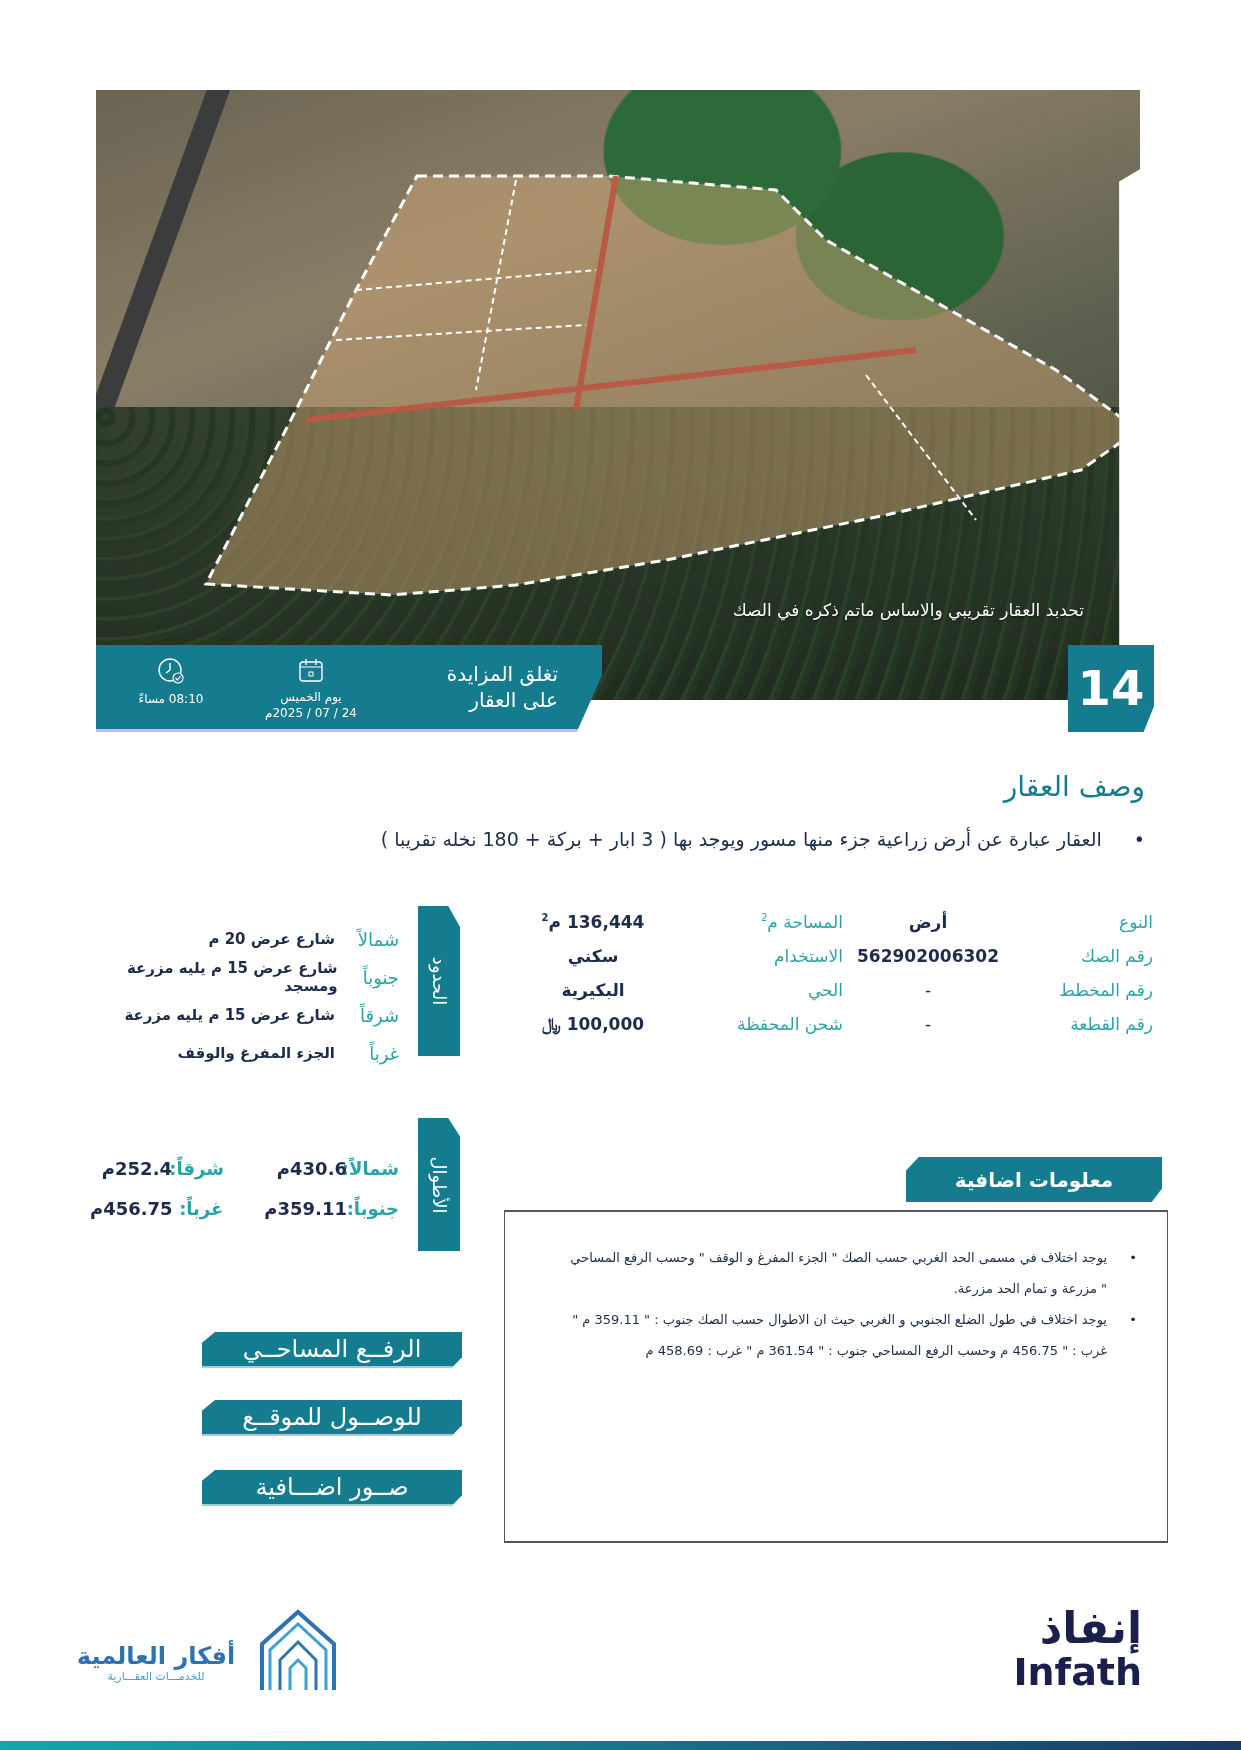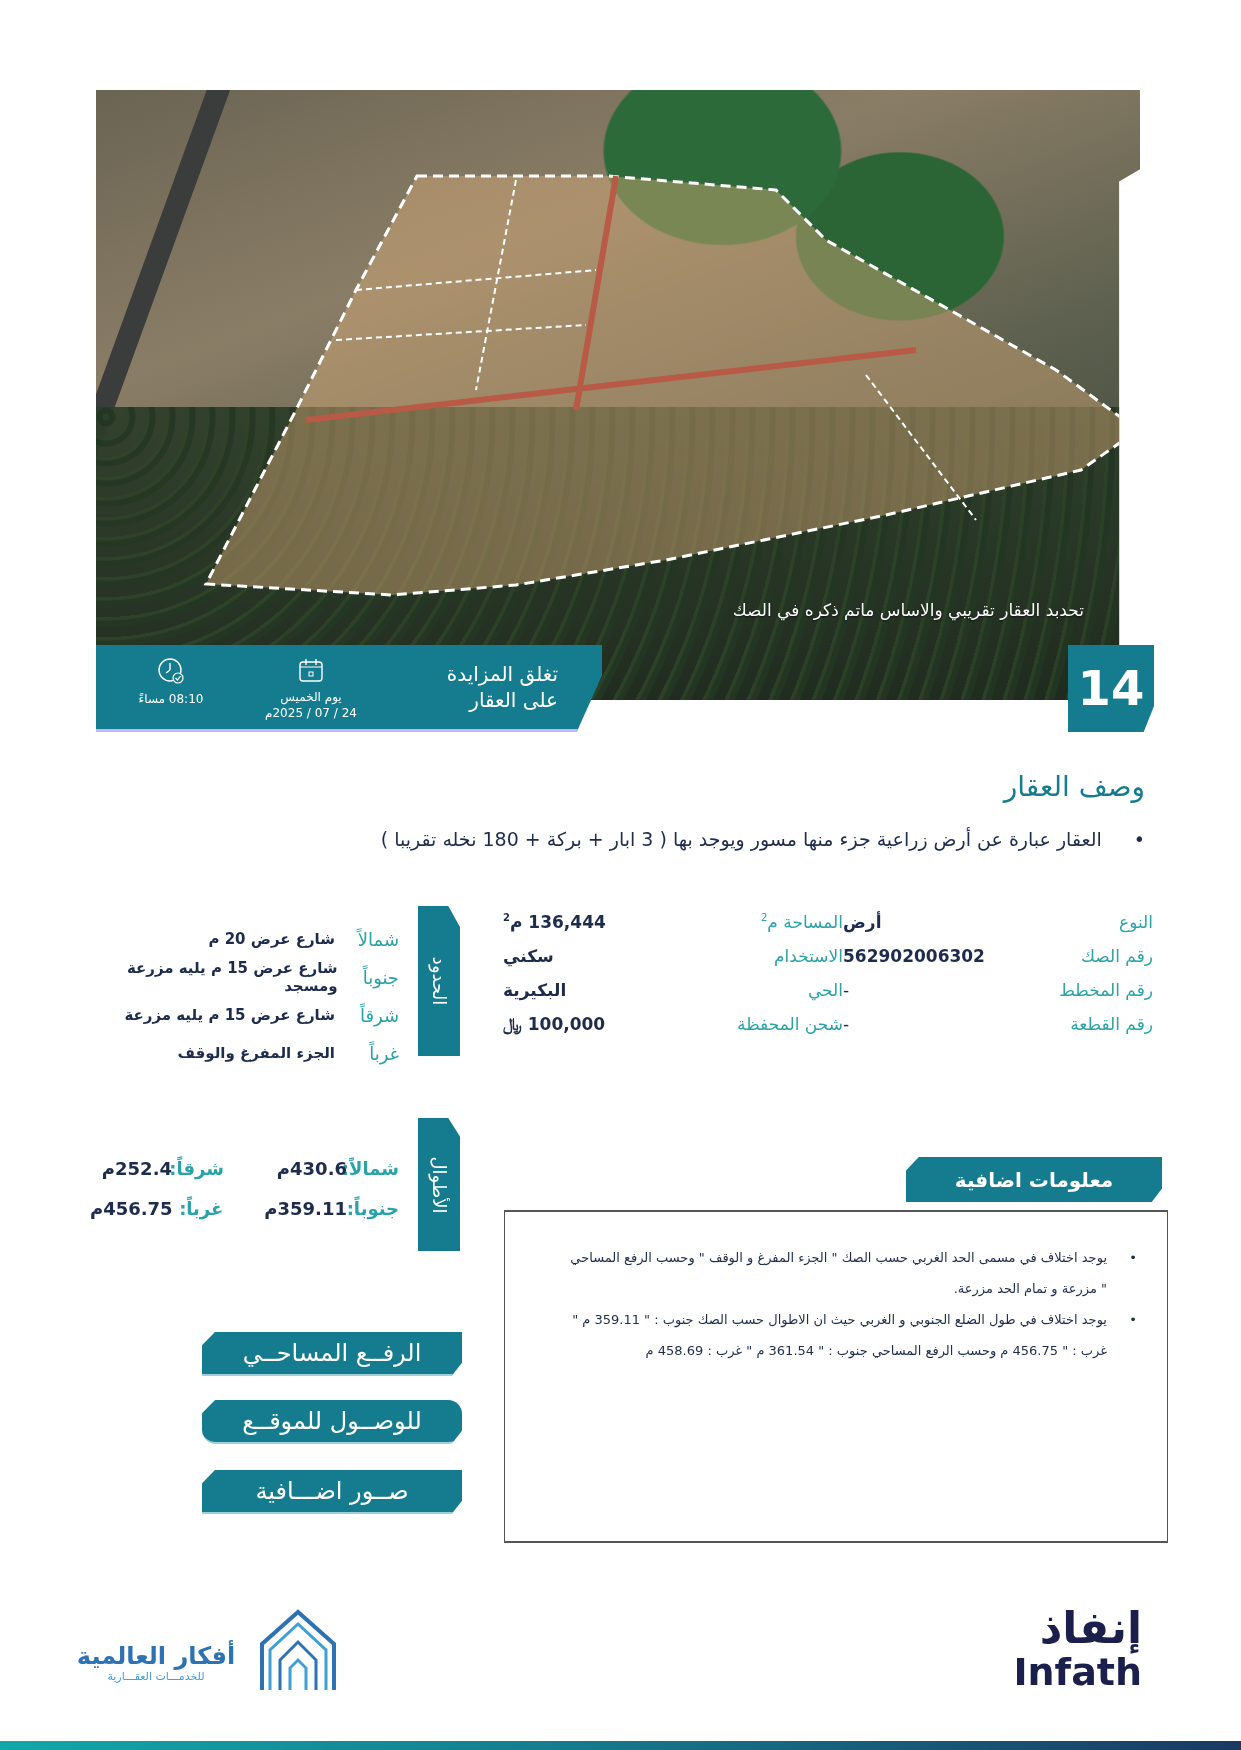--- a/index.html
+++ b/index.html
@@ -76,21 +76,21 @@
   }
   .desc-line .bullet { margin-left: 26px; }
 
   
   .info-grid {
     position: absolute; right: 88px; top: 912px; width: 650px;
     display: grid; grid-template-columns: 140px 170px 160px 180px;
     row-gap: 14px; font-size: 17px;
   }
   .info-grid .lbl { color: #2aa3a8; text-align: right; }
-  .info-grid .val { color: #1d2c4c; font-weight: bold; text-align: left; }
+  .info-grid .val { color: #1d2c4c; font-weight: bold; text-align: center; }
   .info-grid .val.dash { font-weight: normal; }
   sup { font-size: 10px; }
 
   
   .side-tab {
     position: absolute; width: 42px; background: #147c8e;
     clip-path: polygon(0 0, 72% 0, 100% 14%, 100% 100%, 0 100%);
     color: #ffffff;
   }
   .side-tab span {
@@ -107,29 +107,29 @@
   .borders-row .dir { color: #2aa3a8; font-size: 18px; width: 64px; text-align: right; }
   .borders-row .txt { color: #1d2c4c; font-weight: bold; }
 
   .lengths-list { position: absolute; right: 842px; top: 1148px; width: 320px; }
   .lengths-row { display: flex; height: 40px; align-items: center; font-size: 18px; font-weight: bold; }
   .lengths-row .dir { color: #2aa3a8; width: 52px; text-align: right; }
   .lengths-row .num { color: #1d2c4c; width: 96px; text-align: right; }
 
   
   .action-btn {
-    position: absolute; left: 202px; width: 260px; height: 44px;
+    position: absolute; left: 202px; width: 260px; height: 36px;
     background: #147c8e; color: #ffffff; font-size: 24px;
     clip-path: polygon(5% 0, 100% 0, 100% 70%, 96% 100%, 0 100%, 0 30%);
     border-bottom: 2px solid #9fd0d7;
     display: flex; align-items: center; justify-content: center;
     cursor: pointer;
   }
   .btn-survey { top: 1332px; }
-  .btn-location { top: 1400px; border-radius: 14px; }
+  .btn-location { top: 1400px; }
   .btn-photos { top: 1470px; }
 
   
   .extra-title {
     position: absolute; left: 906px; top: 1157px; width: 256px; height: 45px;
     background: #147c8e; color: #ffffff; font-size: 20px; font-weight: bold;
     clip-path: polygon(5% 0, 100% 0, 100% 70%, 96% 100%, 0 100%, 0 30%);
     display: flex; align-items: center; justify-content: center;
   }
   .extra-box {

